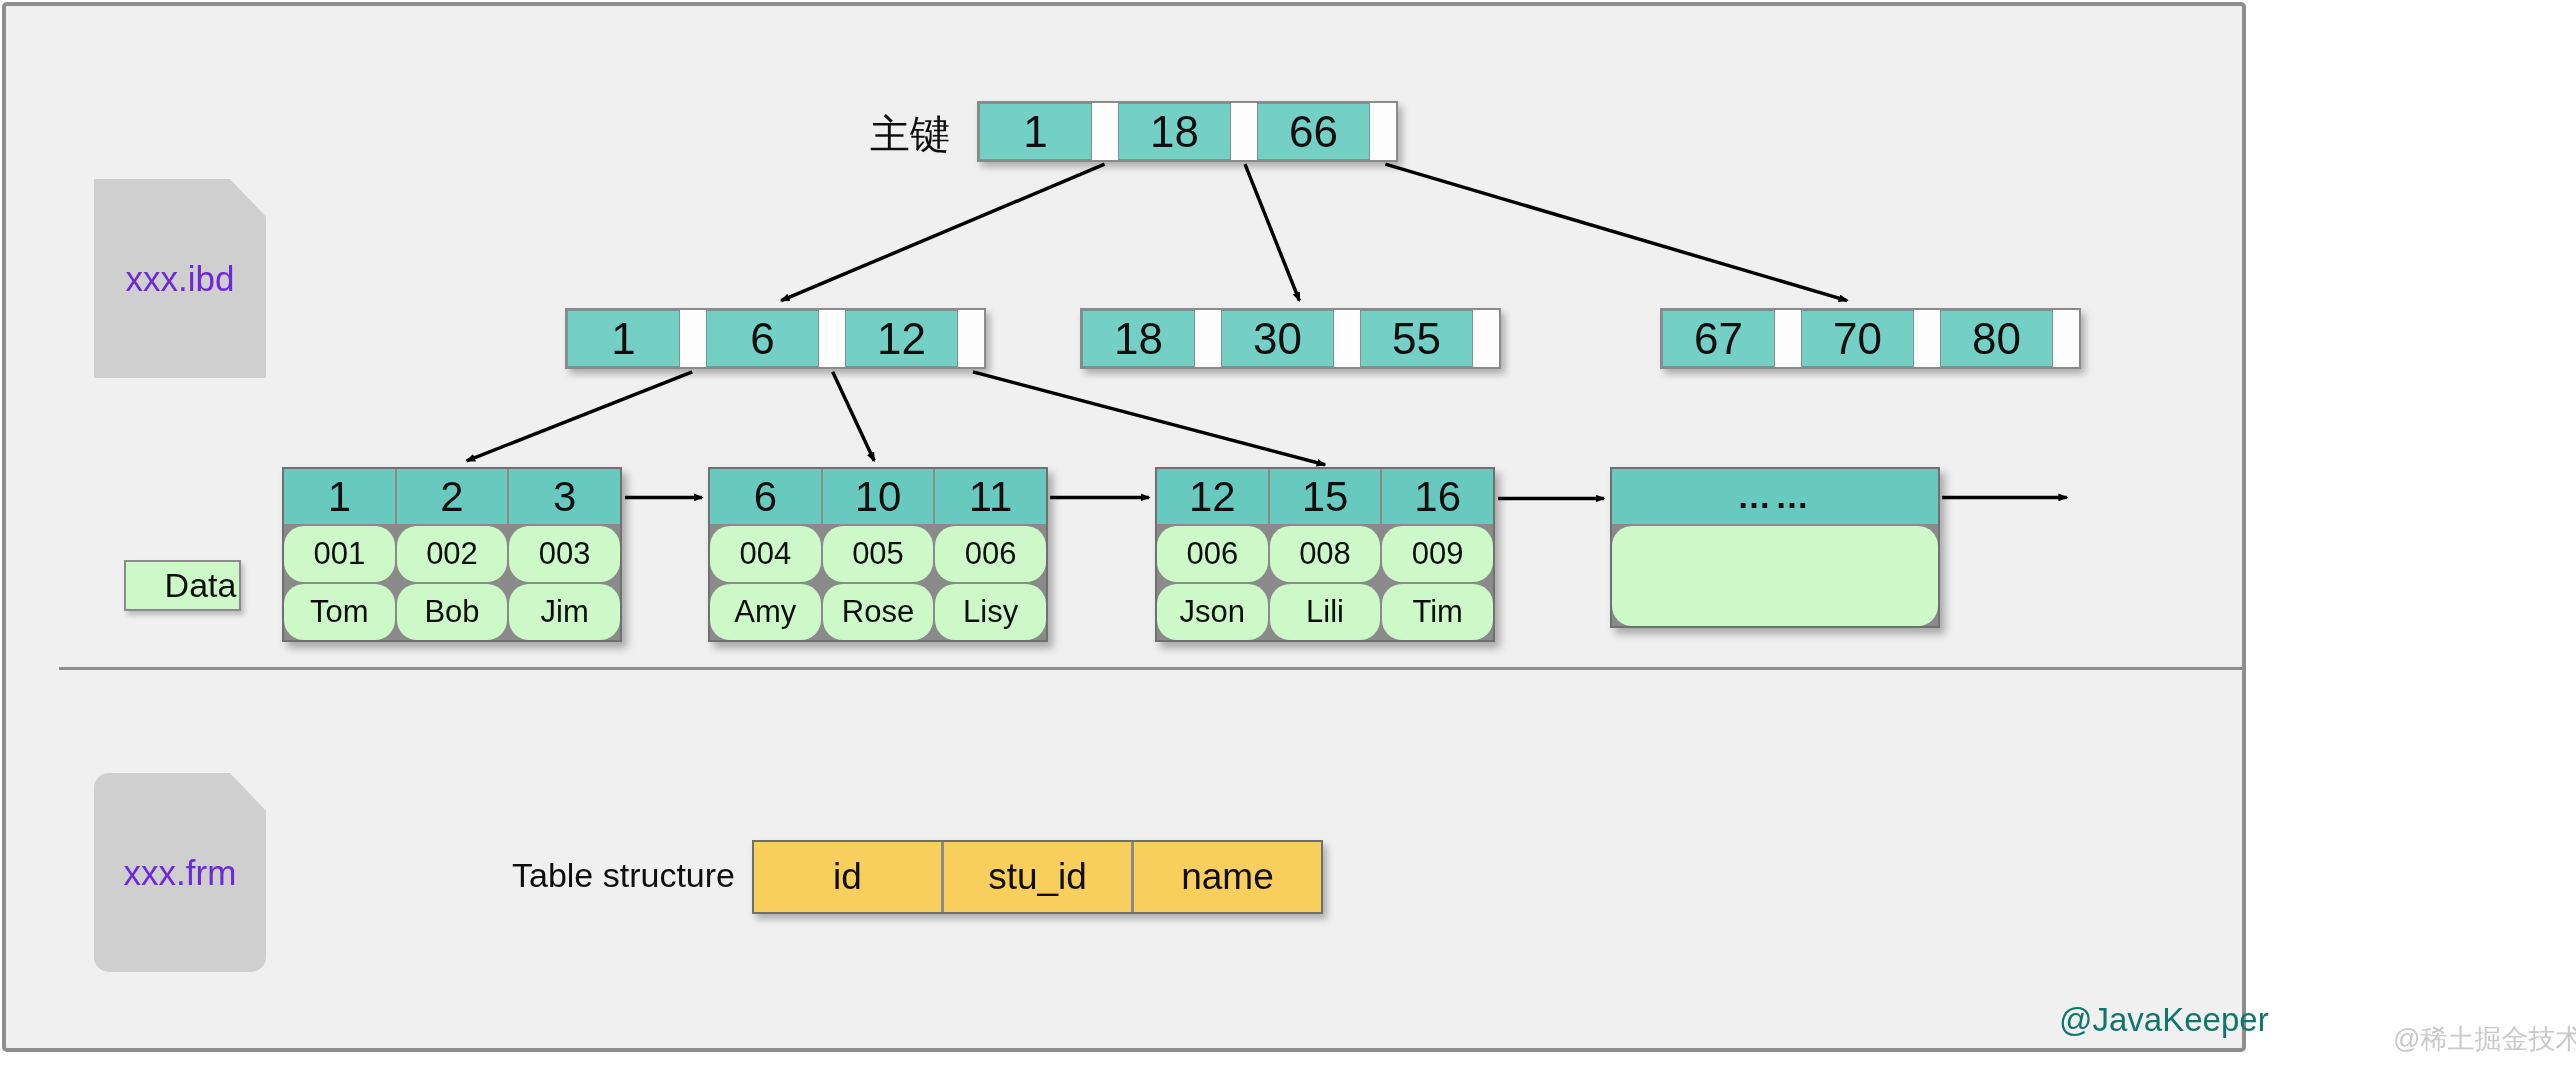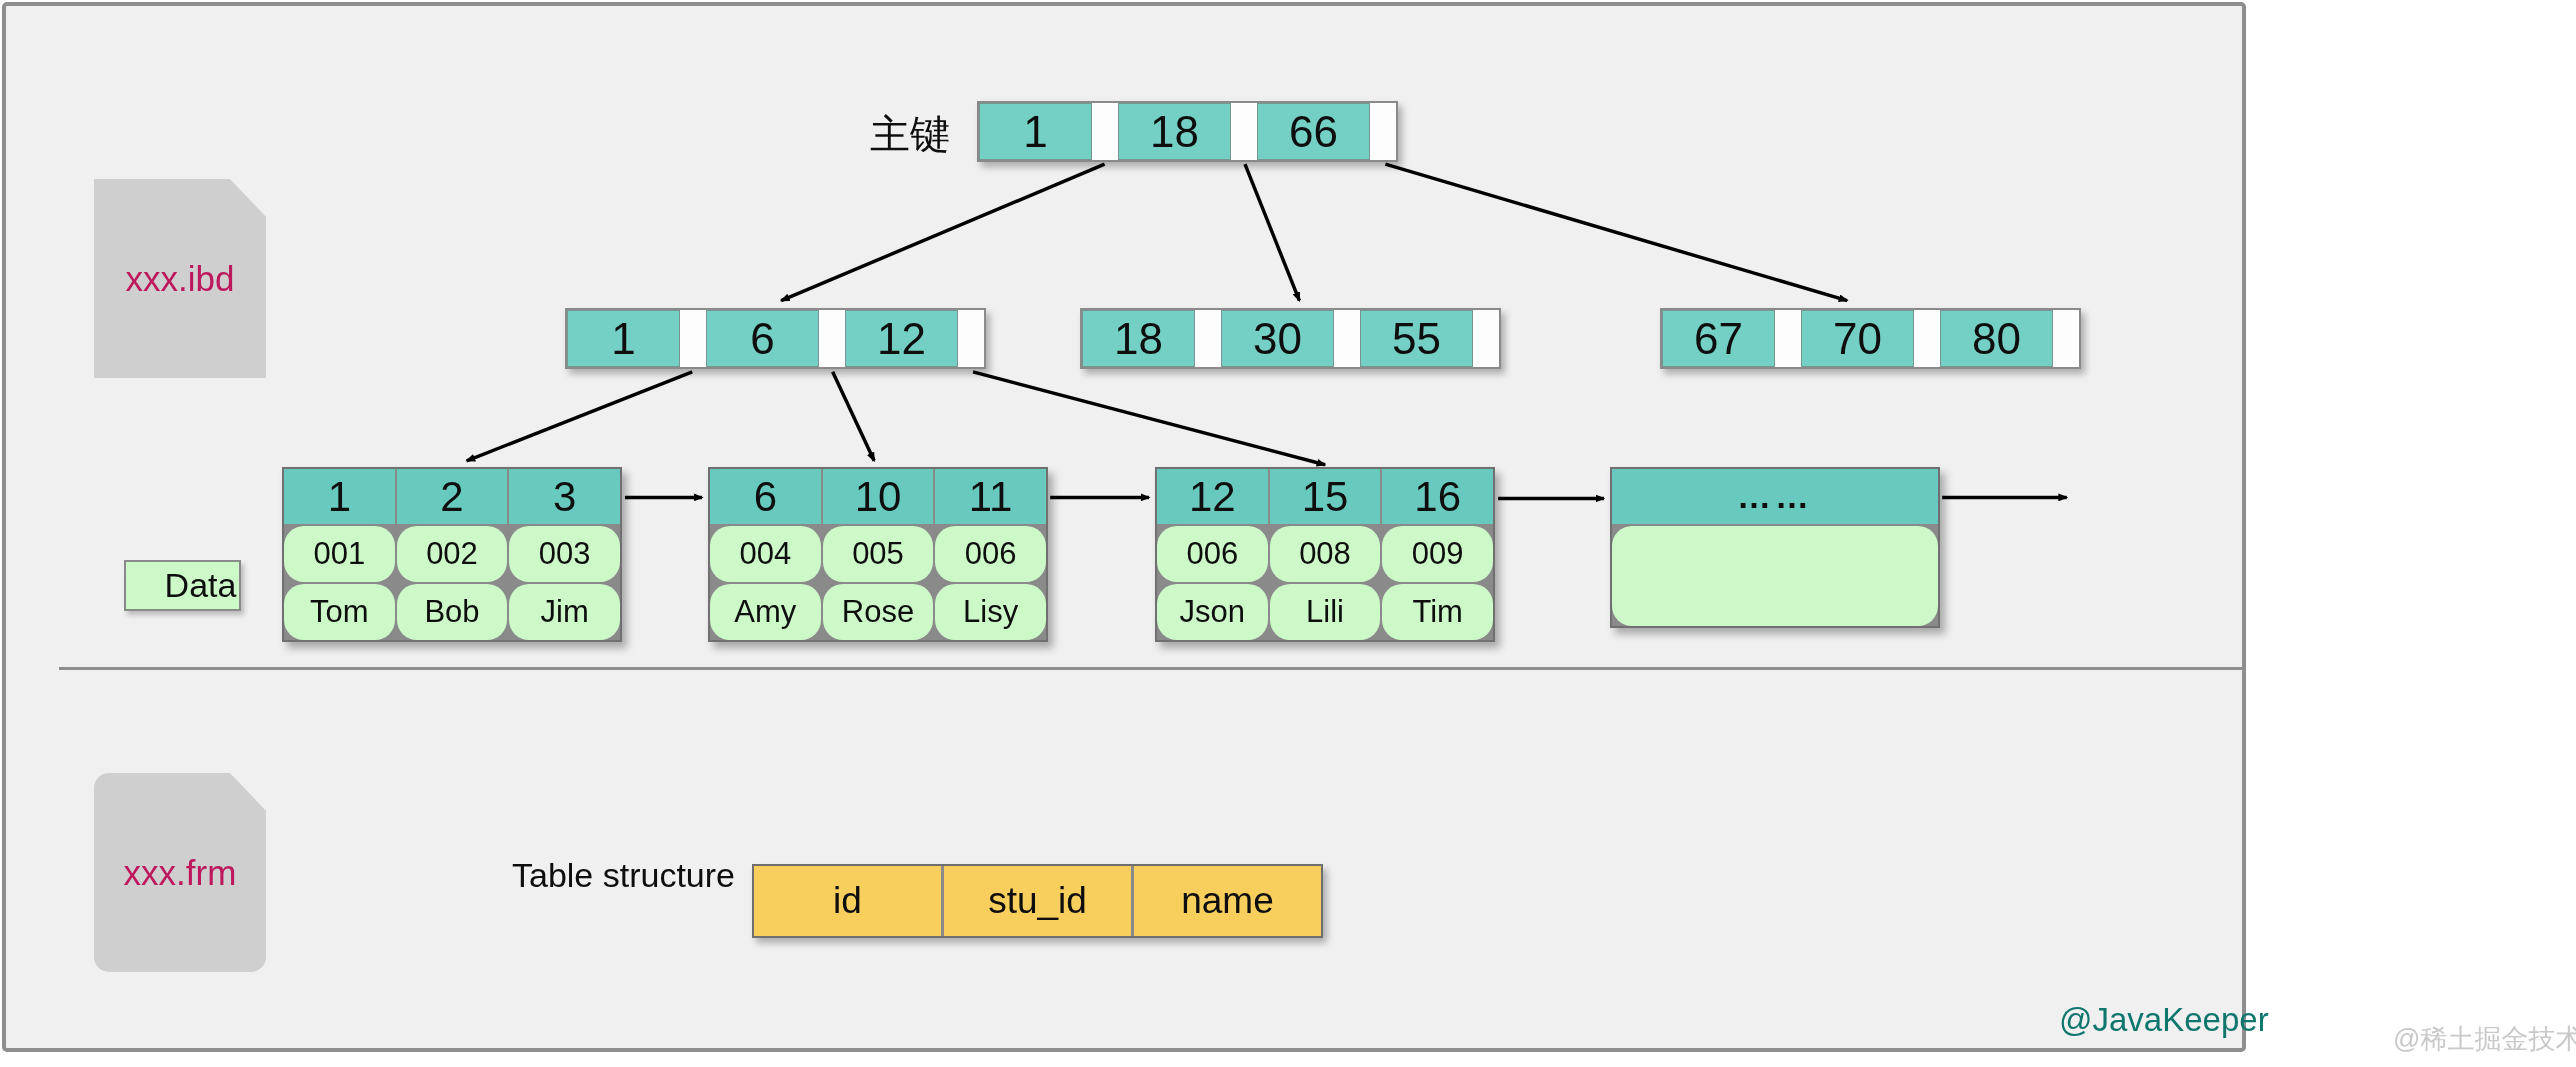--- a/index.html
+++ b/index.html
@@ -33,33 +33,33 @@
   }
   .leaf .bcell {
     background:#cdf9c9; display:flex; align-items:center; justify-content:center; font-size:31px;border-radius:20px;
   }
   .leaf.ellipsis-node { width:330px; grid-template-rows:55px 100px; }
   .leaf .ell { letter-spacing:4px; font-weight:bold; font-size:34px; }
   
   .file-icon {
     position:absolute; width:172px; height:199px; background:#cfcfcf;
     clip-path:polygon(0 0, 79% 0, 100% 19%, 100% 100%, 0 100%);
-    display:flex; align-items:center; justify-content:center; font-size:35px; color:#be185d;
+    display:flex; align-items:center; justify-content:center; font-size:35px; color:#6d28d9;
   }
   .tag-label {
     position:absolute; background:#cdf9c9; border:2px solid #8a8a8a;
     display:flex; align-items:center; justify-content:center;
     box-shadow:3px 4px 5px rgba(0,0,0,0.22); font-size:34px;
   }
   .plain-label { position:absolute; font-size:40px; white-space:nowrap; }
   .divider { position:absolute; left:59px; top:667px; width:2183px; height:3px; background:#8e8e8e; }
   .struct-table {
     position:absolute; left:752px; top:840px; width:571px; height:74px;
     background:#8a8a8a; border:2px solid #6f6f6f; display:grid;
-    grid-template-columns:1fr 1fr 1fr; gap:3px; box-shadow:4px 5px 7px rgba(0,0,0,0.28);margin-top:24px;
+    grid-template-columns:1fr 1fr 1fr; gap:3px; box-shadow:4px 5px 7px rgba(0,0,0,0.28);
   }
   .struct-table .cell {
     background:#f8ce5c; display:flex; align-items:center; justify-content:center; font-size:37px;
   }
   .wm-inner { position:absolute; left:2059px; top:1001px; font-size:33px; color:#0f766e; white-space:nowrap; }
   .wm-outer { position:absolute; left:2393px; top:1021px; font-size:27px; color:#c9c9c9; white-space:nowrap; }
   svg.arrows { position:absolute; left:0; top:0; width:2576px; height:1068px; pointer-events:none; }
 </style>
 </head>
 <body>

